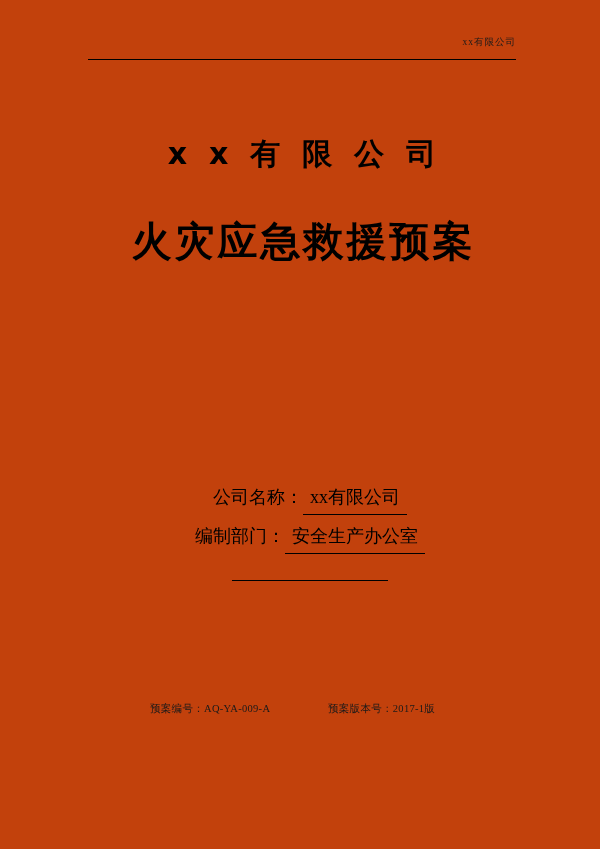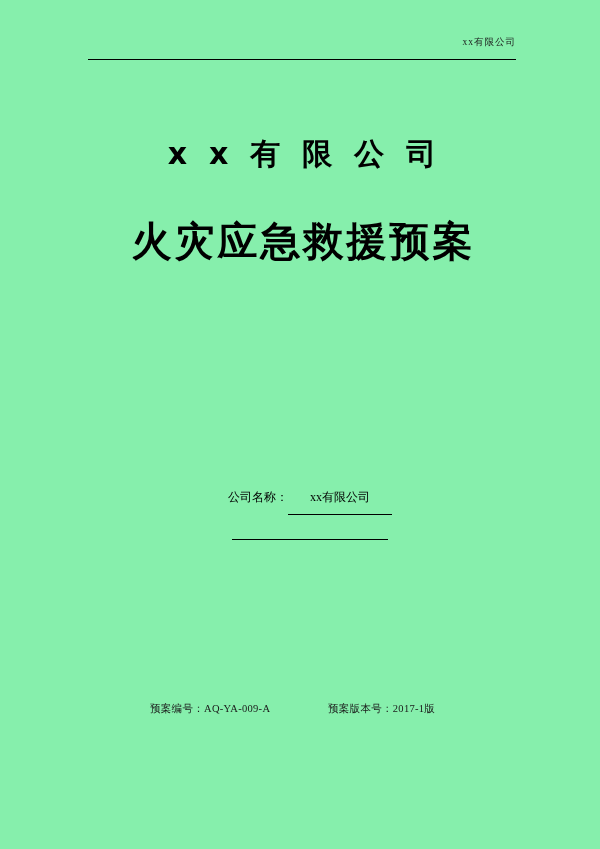--- a/index.html
+++ b/index.html
@@ -15,21 +15,21 @@
     position: relative;
     overflow: hidden;
   }
 
   .page {
     position: absolute;
     left: 0;
     top: 0;
     width: 600px;
     height: 849px;
-    background: #86efac;
+    background: #c2410c;
   }
 
   
   .header {
     position: absolute;
     left: 88px;
     top: 36px;
     width: 428px;
     text-align: right;
     font-family: "Liberation Serif", "DejaVu Serif", serif;
@@ -75,21 +75,21 @@
     color: #000000;
     white-space: nowrap;
   }
 
   
   .meta {
     position: absolute;
     left: 150px;
     top: 482px;
     width: 320px;
-    font-size: 12px;
+    font-size: 18px;
     line-height: 31px;
   }
   .meta-row {
     display: block;
     width: 100%;
     text-align: center;
     white-space: nowrap;
     margin-bottom: 6px;
   }
   .meta-label {
@@ -146,20 +146,23 @@
 
   <div class="title-company">xx有限公司</div>
   <div class="title-doc">火灾应急救援预案</div>
 
   <div class="meta">
 
     <div class="meta-row">
       <span class="meta-label">公司名称：</span><span class="meta-value">xx有限公司</span>
     </div>
 
+    <div class="meta-row">
+      <span class="meta-label">编制部门：</span><span class="meta-value wide">安全生产办公室</span>
+    </div>
 
     <div class="meta-row">
       <span class="meta-value blank"></span>
     </div>
 
   </div>
 
   <div class="footer">
     <span class="footer-left">预案编号：AQ-YA-009-A</span>
     <span class="footer-right">预案版本号：2017-1版</span>

